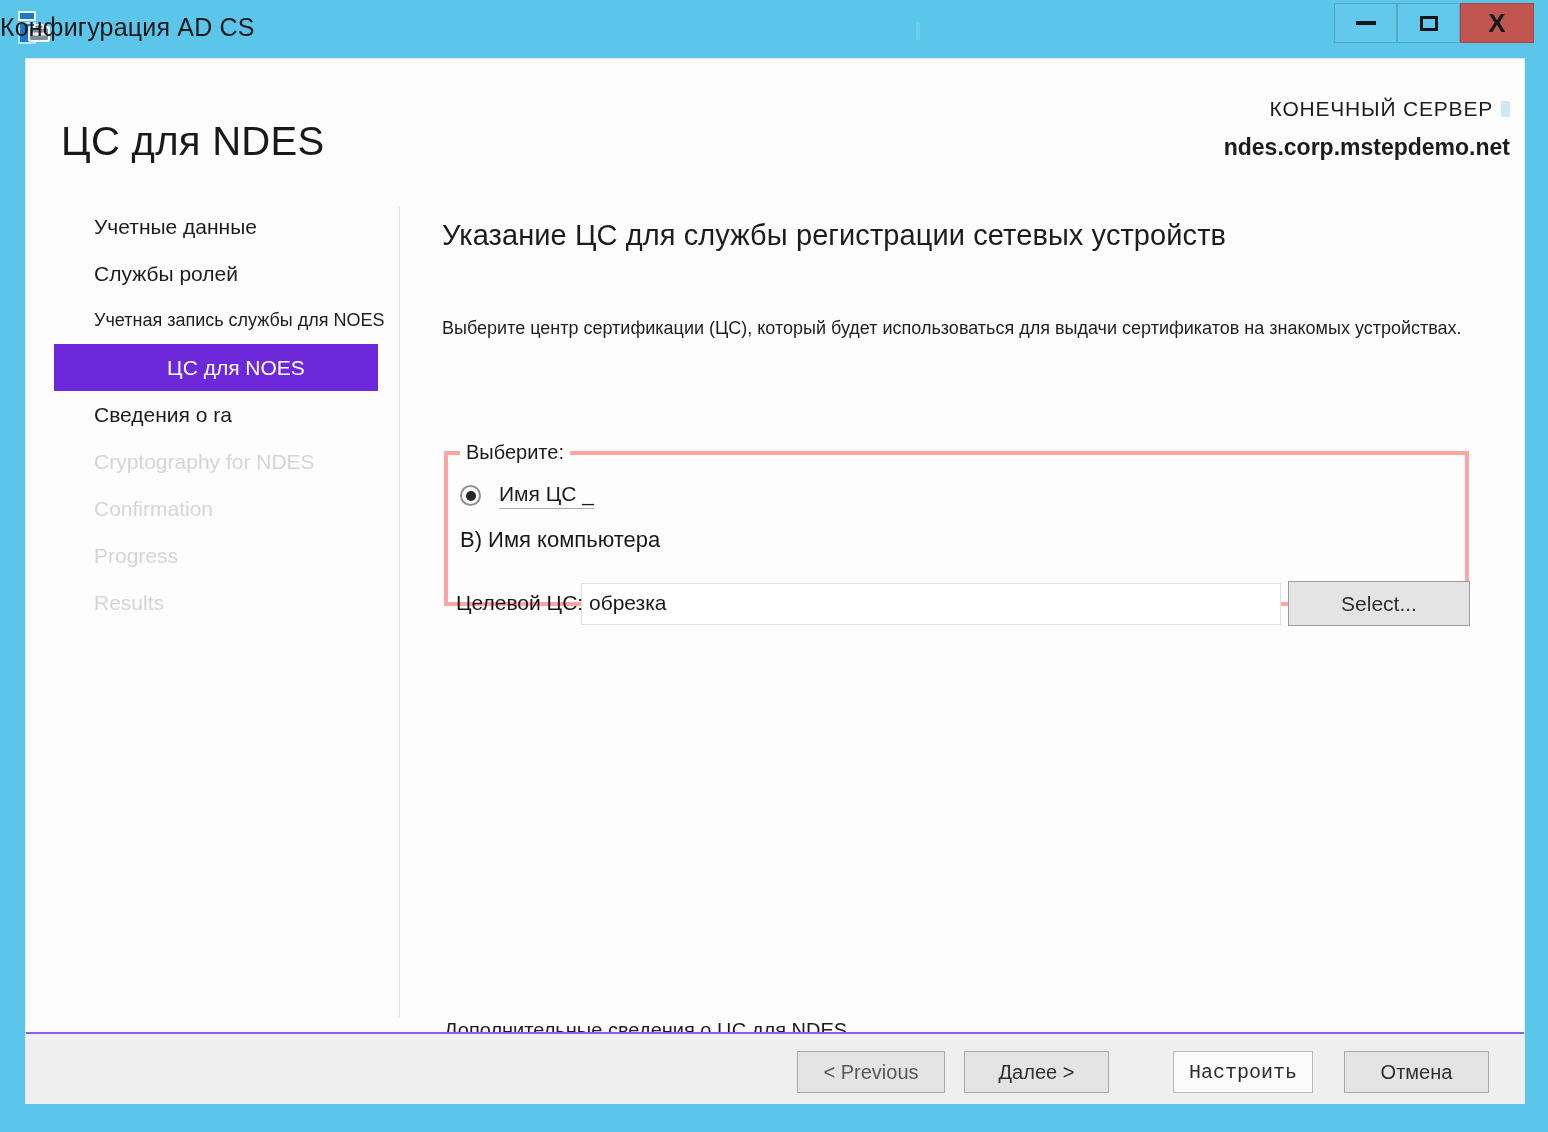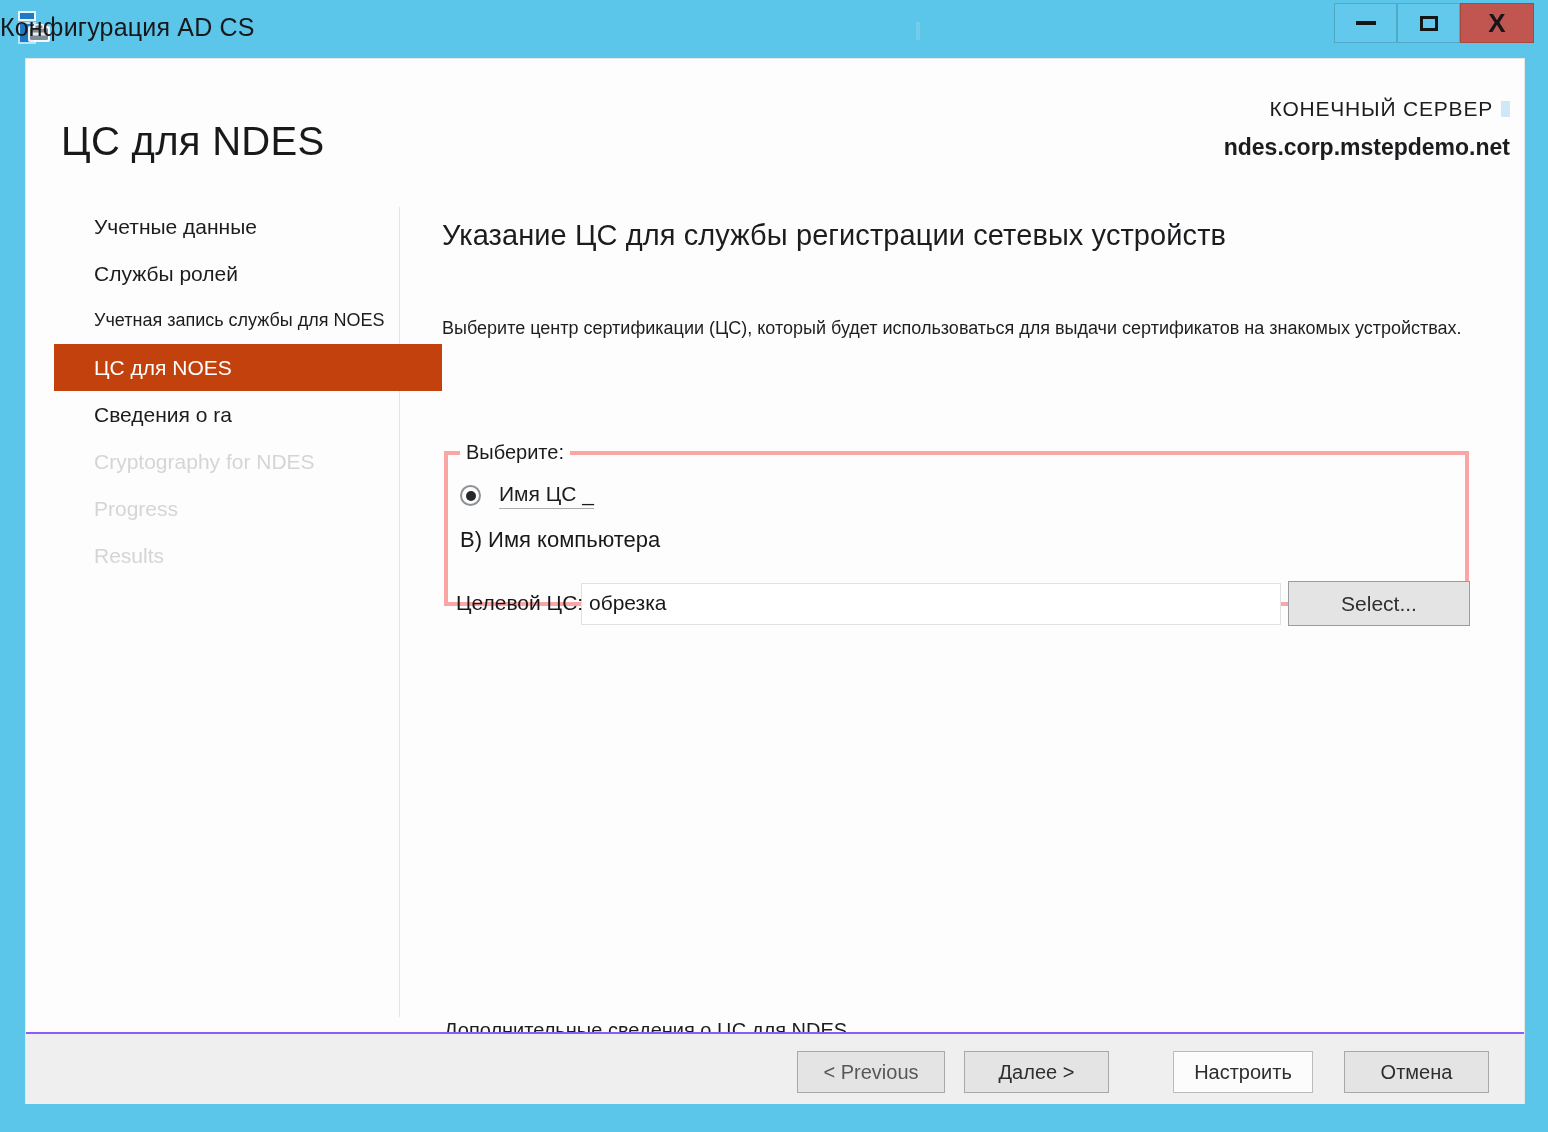--- a/index.html
+++ b/index.html
@@ -150,23 +150,24 @@
     height: 47px;
     line-height: 47px;
     padding-left: 40px;
     font-size: 21px;
     color: #1b1c1e;
     box-sizing: border-box;
     white-space: nowrap;
   }
   .nav-item.small { font-size: 18px; }
   .nav-item.active {
-    background: #c2410c;
+    background: #6d28d9;
     color: #ffffff;
-    width: 388px;
+    width: 324px;
+    text-align: center;
   }
   .nav-item.disabled { color: #d3d5d7; }
 
   
   #main {
     position: absolute;
     left: 390px; top: 160px;
     width: 1085px;
   }
   #main-heading {
@@ -306,21 +307,21 @@
     background: #e4e4e4;
     border: 1px solid #a6a8aa;
     box-sizing: border-box;
     font-family: "Liberation Sans", sans-serif;
     font-size: 20px;
     color: #2d2e30;
     cursor: default;
   }
   #btn-previous { left: 771px; width: 148px; color: #555759; }
   #btn-next     { left: 938px; width: 145px; }
-  #btn-configure{ left: 1147px; width: 140px; background: #fcfcfc; border-color: #b9bbbd; }
+  #btn-configure{ left: 1147px; width: 140px; background: #fcfcfc; border-color: #b9bbbd; font-family: Liberation Mono, monospace; }
   #btn-cancel   { left: 1318px; width: 145px; }
 </style>
 </head>
 <body>
 
 <div id="window">
 
   <div id="titlebar">
 
     <svg id="app-icon" viewBox="0 0 40 40">
@@ -375,20 +376,23 @@
       <div class="nav-item active">
         <span>ЦС для NOES</span>
       </div>
       <div class="nav-item">
         <span>Сведения о ra</span>
       </div>
       <div class="nav-item disabled">
         <span>Cryptography for NDES</span>
       </div>
       <div class="nav-item disabled">
+        <span>Confirmation</span>
+      </div>
+      <div class="nav-item disabled">
         <span>Progress</span>
       </div>
       <div class="nav-item disabled">
         <span>Results</span>
       </div>
     </div>
 
     <div id="main">
 
       <h1 id="main-heading">Указание ЦС для службы регистрации сетевых устройств</h1>

